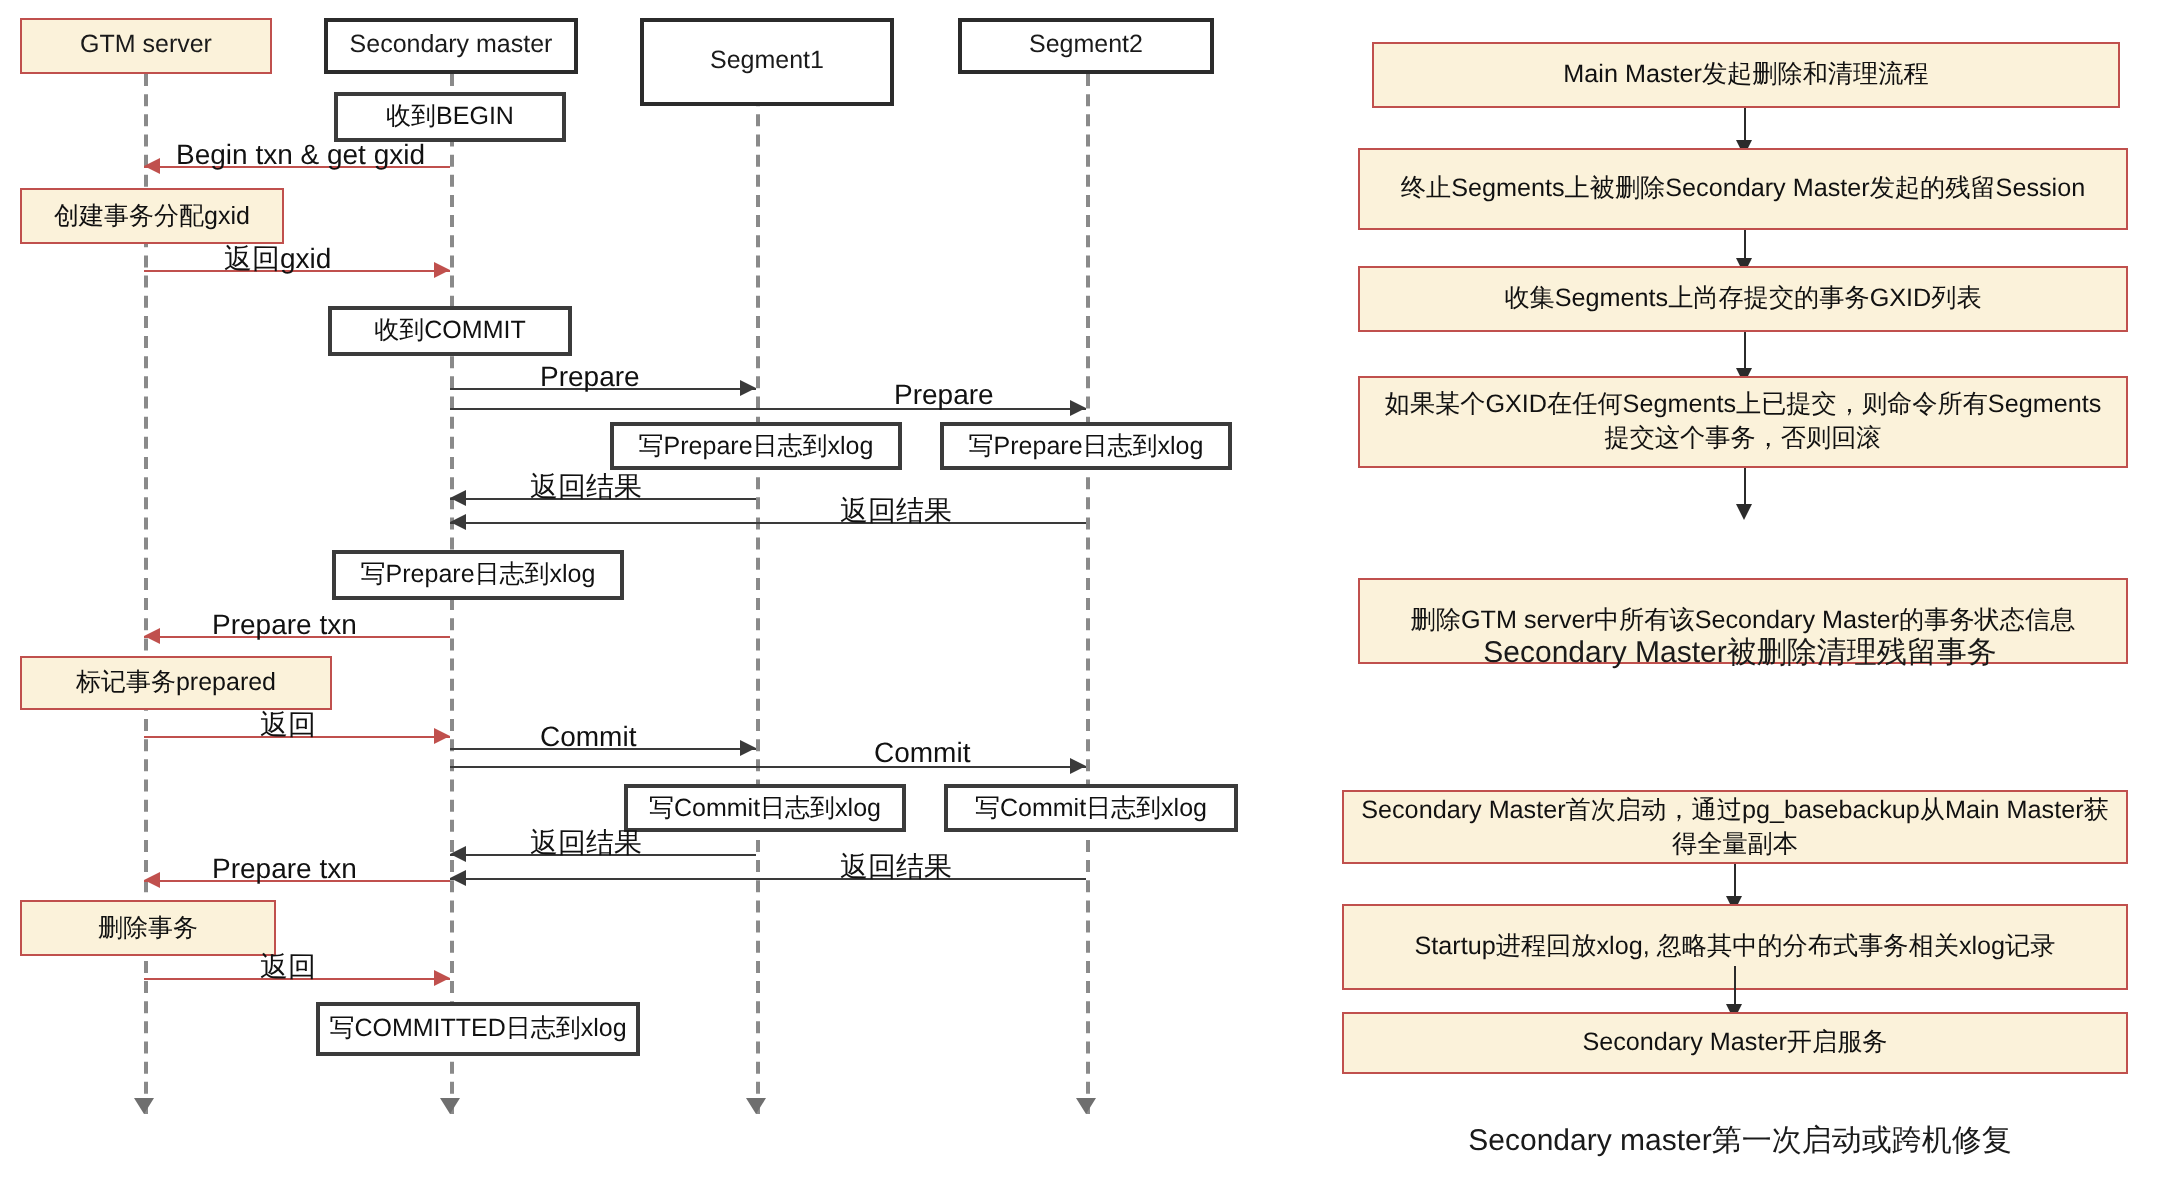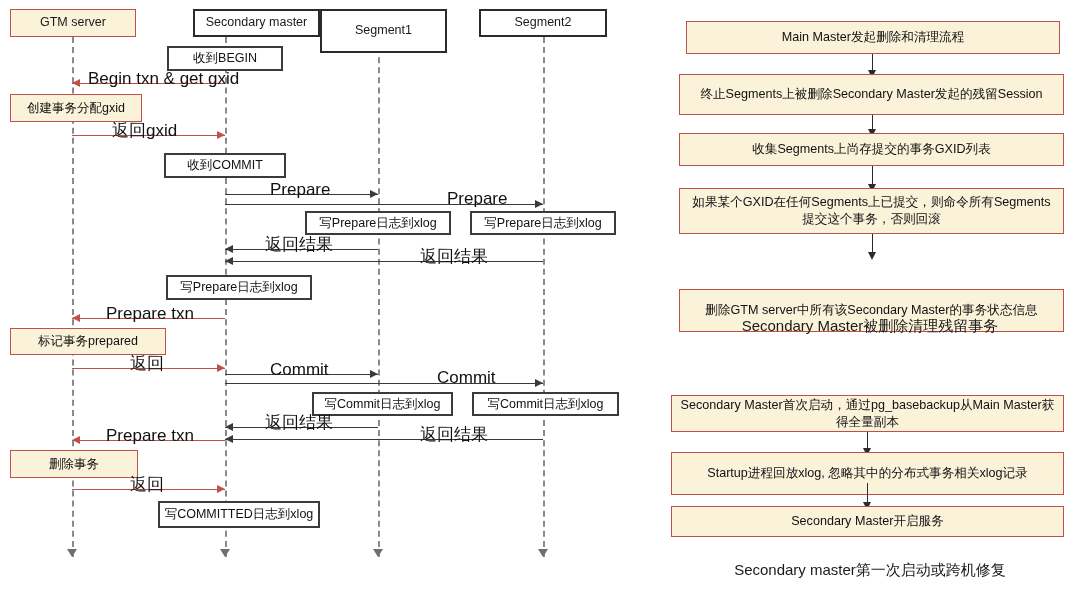--- a/index.html
+++ b/index.html
@@ -45,21 +45,21 @@
   .arrowhead{
     position:absolute;width:0;height:0;
     border-top:4.5px solid transparent;
     border-bottom:4.5px solid transparent;
   }
   .arrowhead.right{border-left:8px solid #3a3a3a;}
   .arrowhead.left{border-right:8px solid #3a3a3a;}
   .arrowhead.right.red{border-left-color:#c0504d;}
   .arrowhead.left.red{border-right-color:#c0504d;}
   .msg-label{
-    position:absolute;font-size:17px;color:#111;white-space:nowrap;
+    position:absolute;font-size:14px;color:#111;white-space:nowrap;
     line-height:1;
   }
   .lifeline-endcap{
     position:absolute;width:0;height:0;
     border-left:5px solid transparent;
     border-right:5px solid transparent;
     border-top:8px solid #6f6f6f;
   }
 
   
@@ -95,21 +95,21 @@
     <div class="abs lifeline" style="left:225px;top:37px;height:520px;"></div>
     <div class="abs lifeline" style="left:378px;top:37px;height:520px;"></div>
     <div class="abs lifeline" style="left:543px;top:37px;height:520px;"></div>
 
     <div class="lifeline-endcap" style="left:67px;top:549px;"></div>
     <div class="lifeline-endcap" style="left:220px;top:549px;"></div>
     <div class="lifeline-endcap" style="left:373px;top:549px;"></div>
     <div class="lifeline-endcap" style="left:538px;top:549px;"></div>
 
     <div class="abs hdr-box accent" style="left:10px;top:9px;width:126px;height:28px;">GTM server</div>
-    <div class="abs hdr-box" style="left:162px;top:9px;width:127px;height:28px;margin-left:31px;">Secondary master</div>
+    <div class="abs hdr-box" style="left:162px;top:9px;width:127px;height:28px;">Secondary master</div>
     <div class="abs hdr-box" style="left:320px;top:9px;width:127px;height:44px;">Segment1</div>
     <div class="abs hdr-box" style="left:479px;top:9px;width:128px;height:28px;">Segment2</div>
 
     <div class="abs act-box" style="left:167px;top:46px;width:116px;height:25px;">收到BEGIN</div>
 
     <div class="abs msg red" style="left:72px;top:83px;width:153px;"></div>
     <div class="arrowhead left red" style="left:72px;top:78.5px;"></div>
     <div class="msg-label" style="left:88px;top:70px;">Begin txn &amp; get gxid</div>
 
     <div class="abs gtm-box" style="left:10px;top:94px;width:132px;height:28px;">创建事务分配gxid</div>

